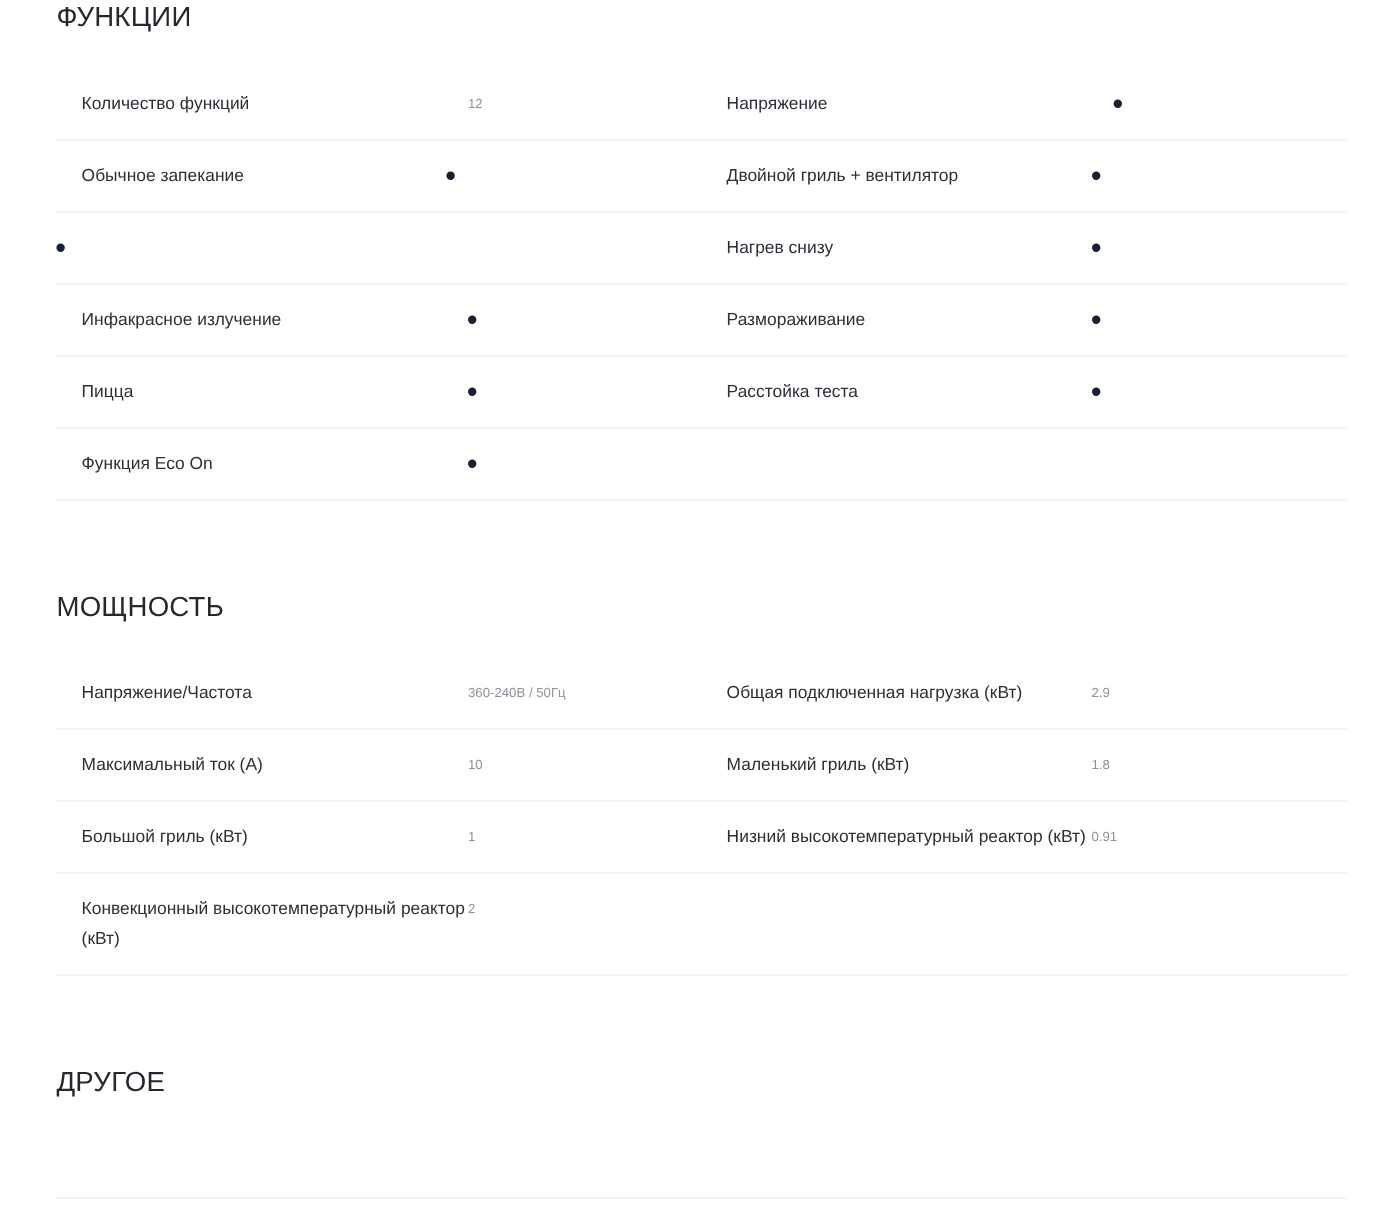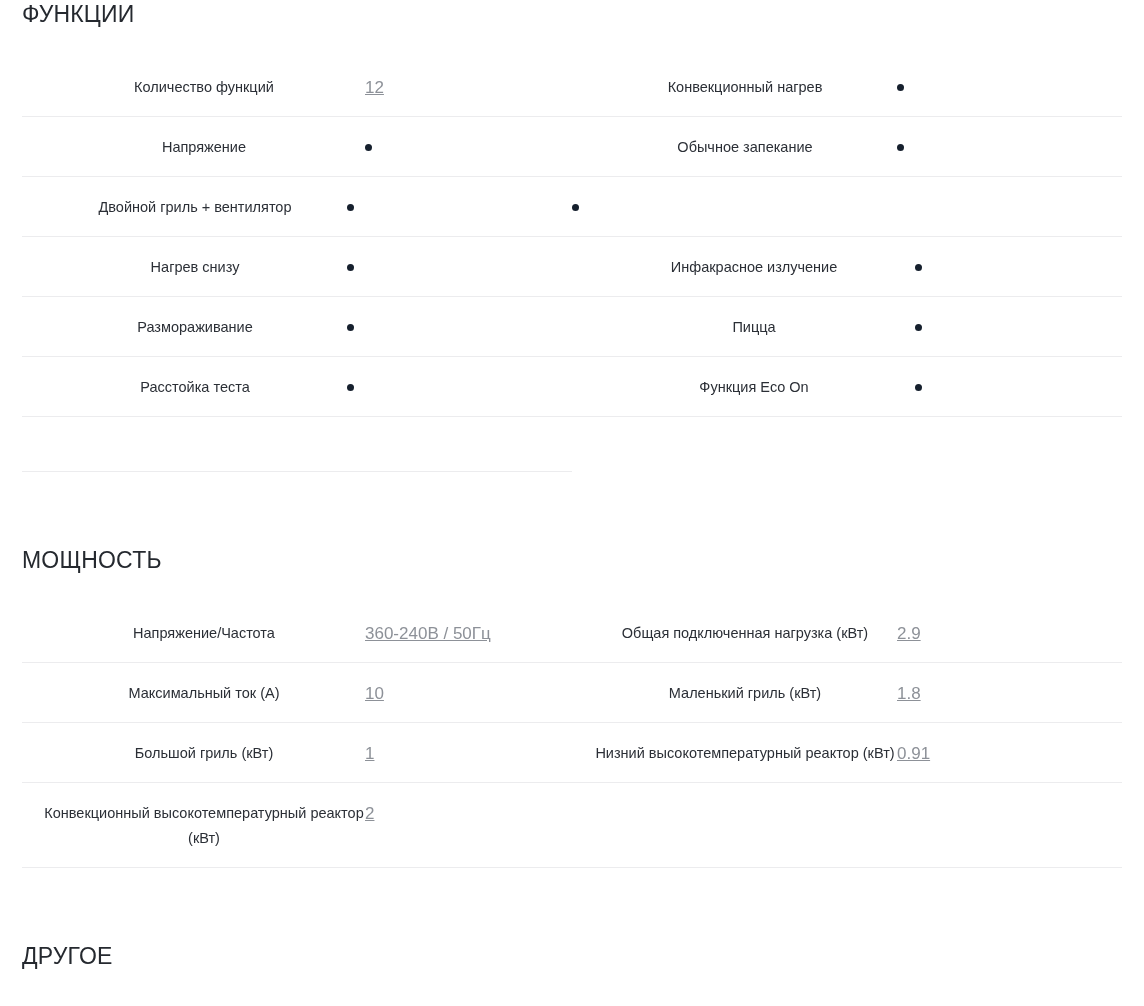--- a/index.html
+++ b/index.html
@@ -18,20 +18,21 @@
     position: relative;
     width: 1144px;
     height: 1006px;
     box-sizing: border-box;
   }
 
   
   .section {
     padding: 0 22px;
     box-sizing: border-box;
+    margin-left: 25px;
   }
   .section-title {
     font-size: 23px;
     font-weight: 400;
     letter-spacing: 0.2px;
     color: #25292f;
     margin: 0;
     padding: 0 0 0 0;
     line-height: 28px;
   }
@@ -52,29 +53,27 @@
     padding: 18px 0 16px 0;
   }
   .spec-row .label {
     font-size: 14.5px;
     line-height: 25px;
     color: #2b2f36;
     padding-left: 21px;
     box-sizing: border-box;
     width: 343px;
     flex: 0 0 343px;
-    text-align: center;
   }
   .spec-row .value {
-    font-size: 17px;
+    font-size: 11px;
     line-height: 25px;
     color: #8d9198;
     padding-left: 0;
     flex: 1 1 auto;
-    text-decoration: underline;
   }
   .spec-row .value.dot {
     color: #1b2430;
   }
   .dot-mark {
     display: inline-block;
     width: 7px;
     height: 7px;
     border-radius: 50%;
     background: #16202e;
@@ -102,24 +101,20 @@
 
   <div class="section">
     <h2 class="section-title">ФУНКЦИИ</h2>
     <div class="title-gap"></div>
     <div class="spec-grid">
 
       <div class="spec-row">
         <div class="label">Количество функций</div>
         <div class="value">12</div>
       </div>
-      <div class="spec-row right">
-        <div class="label">Конвекционный нагрев</div>
-        <div class="value dot"><span class="dot-mark"></span></div>
-      </div>
 
       <div class="spec-row">
         <div class="label">Напряжение</div>
         <div class="value dot"><span class="dot-mark"></span></div>
       </div>
       <div class="spec-row right">
         <div class="label">Обычное запекание</div>
         <div class="value dot"><span class="dot-mark"></span></div>
       </div>
 

